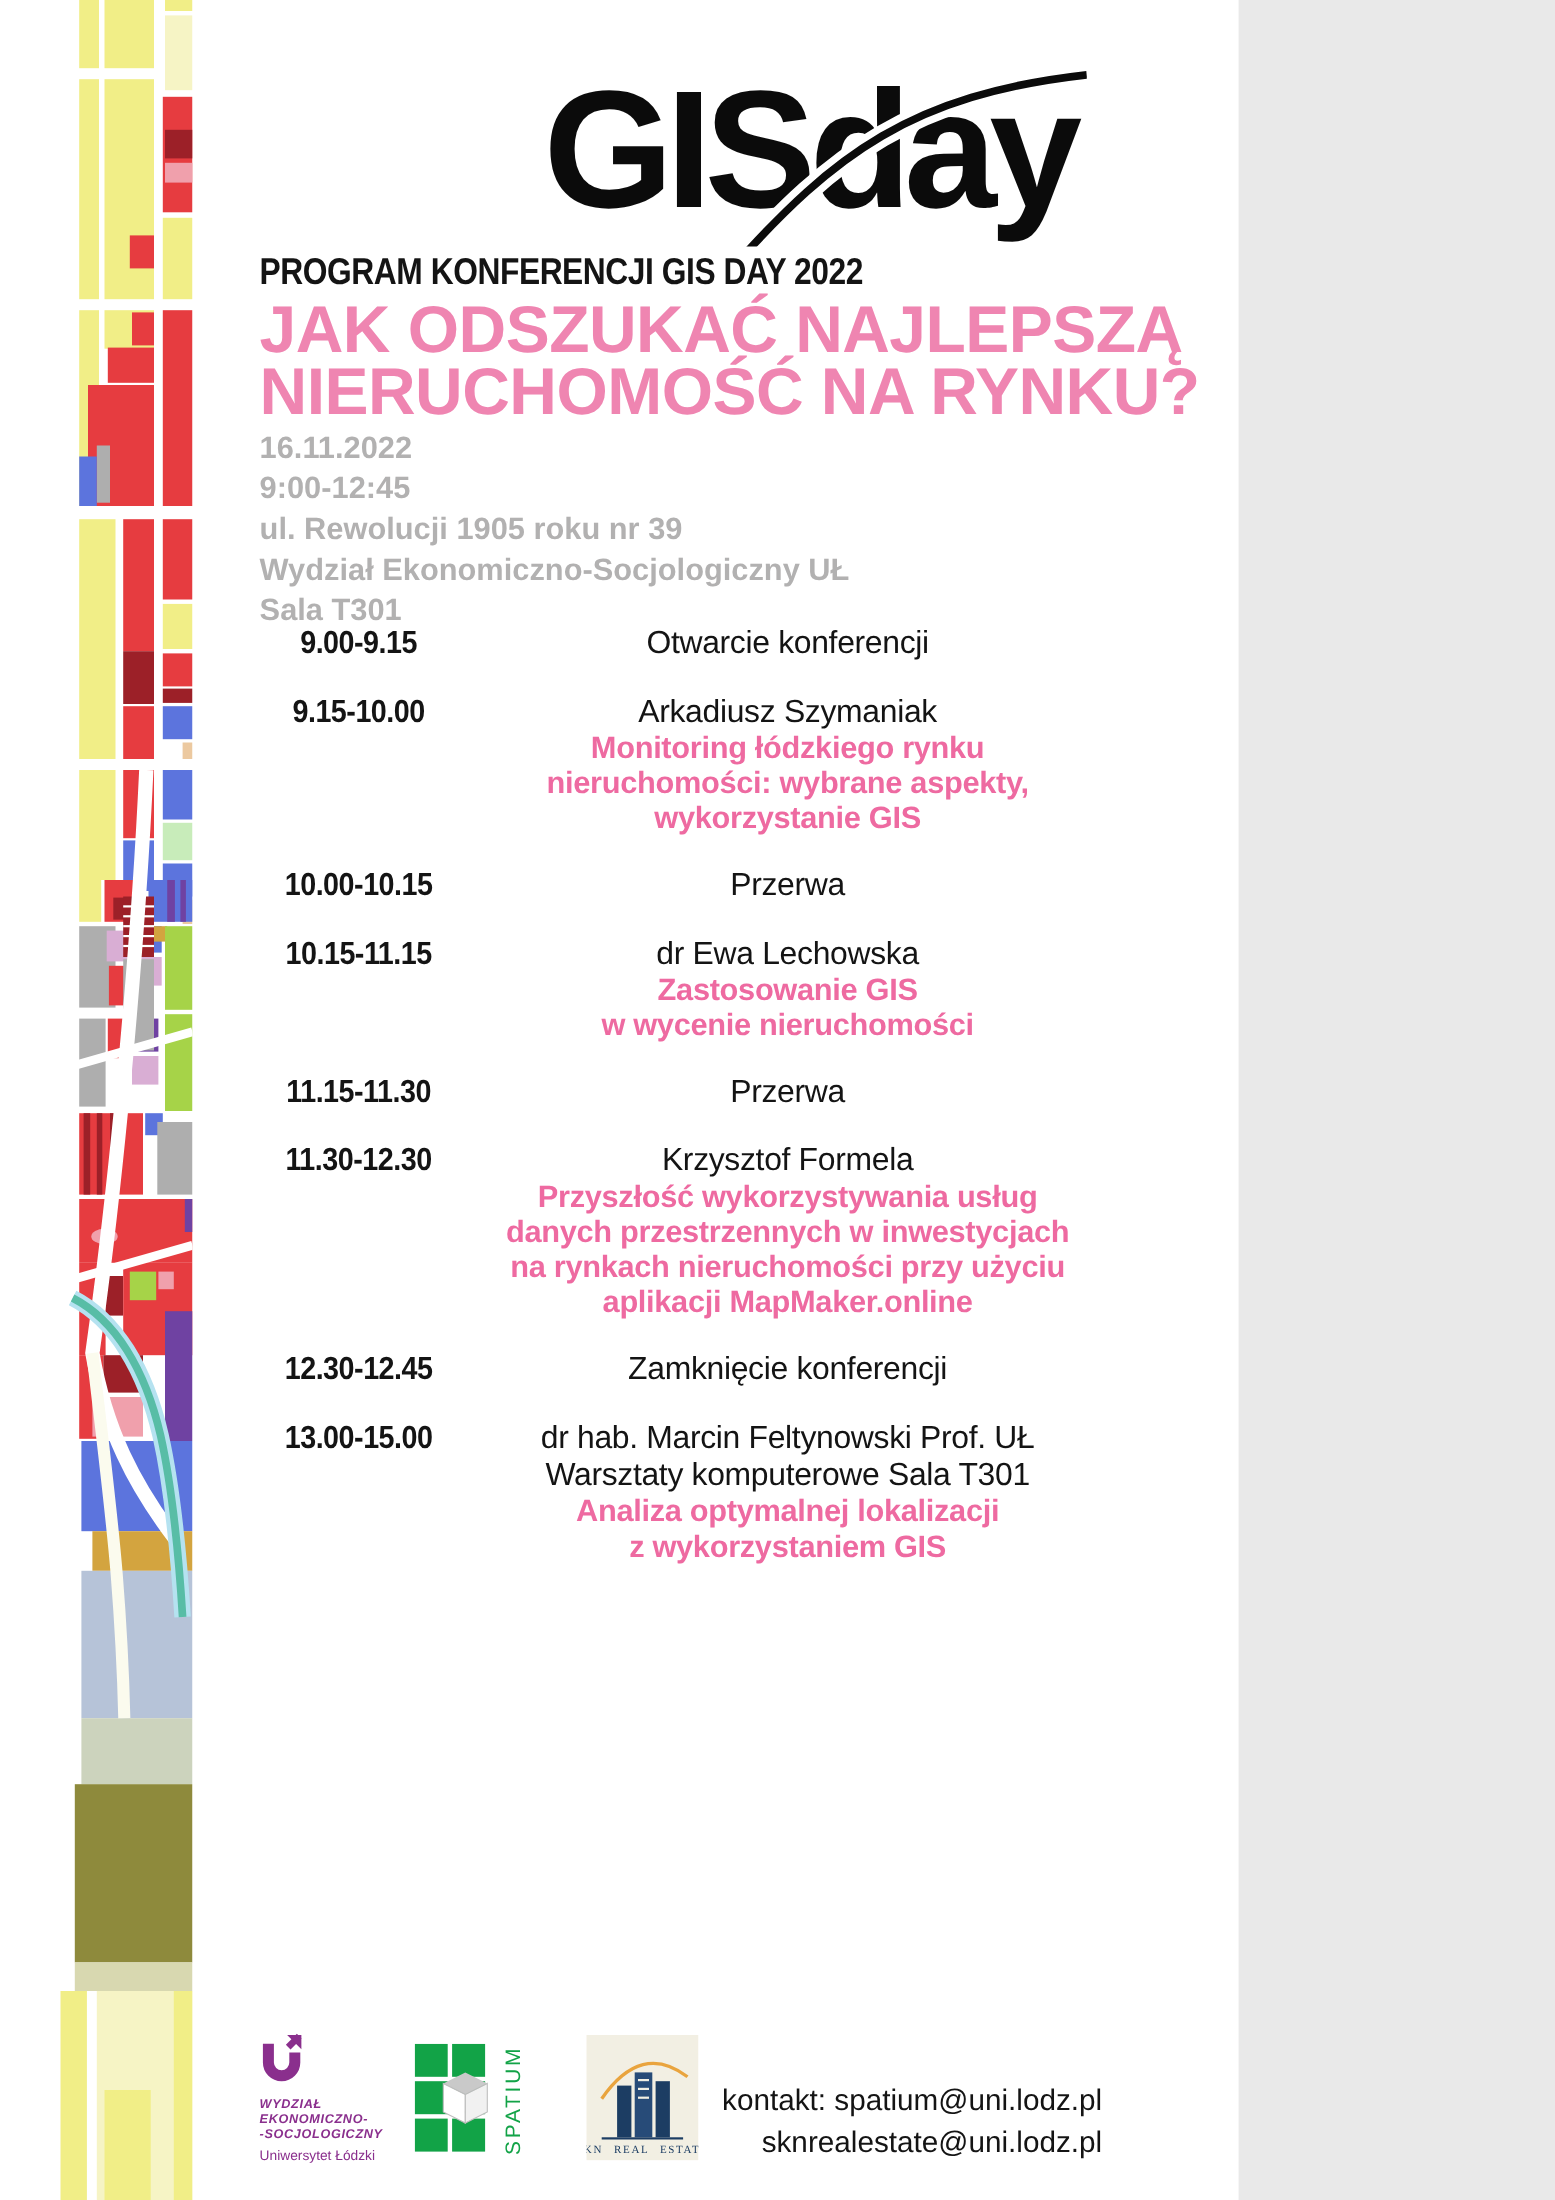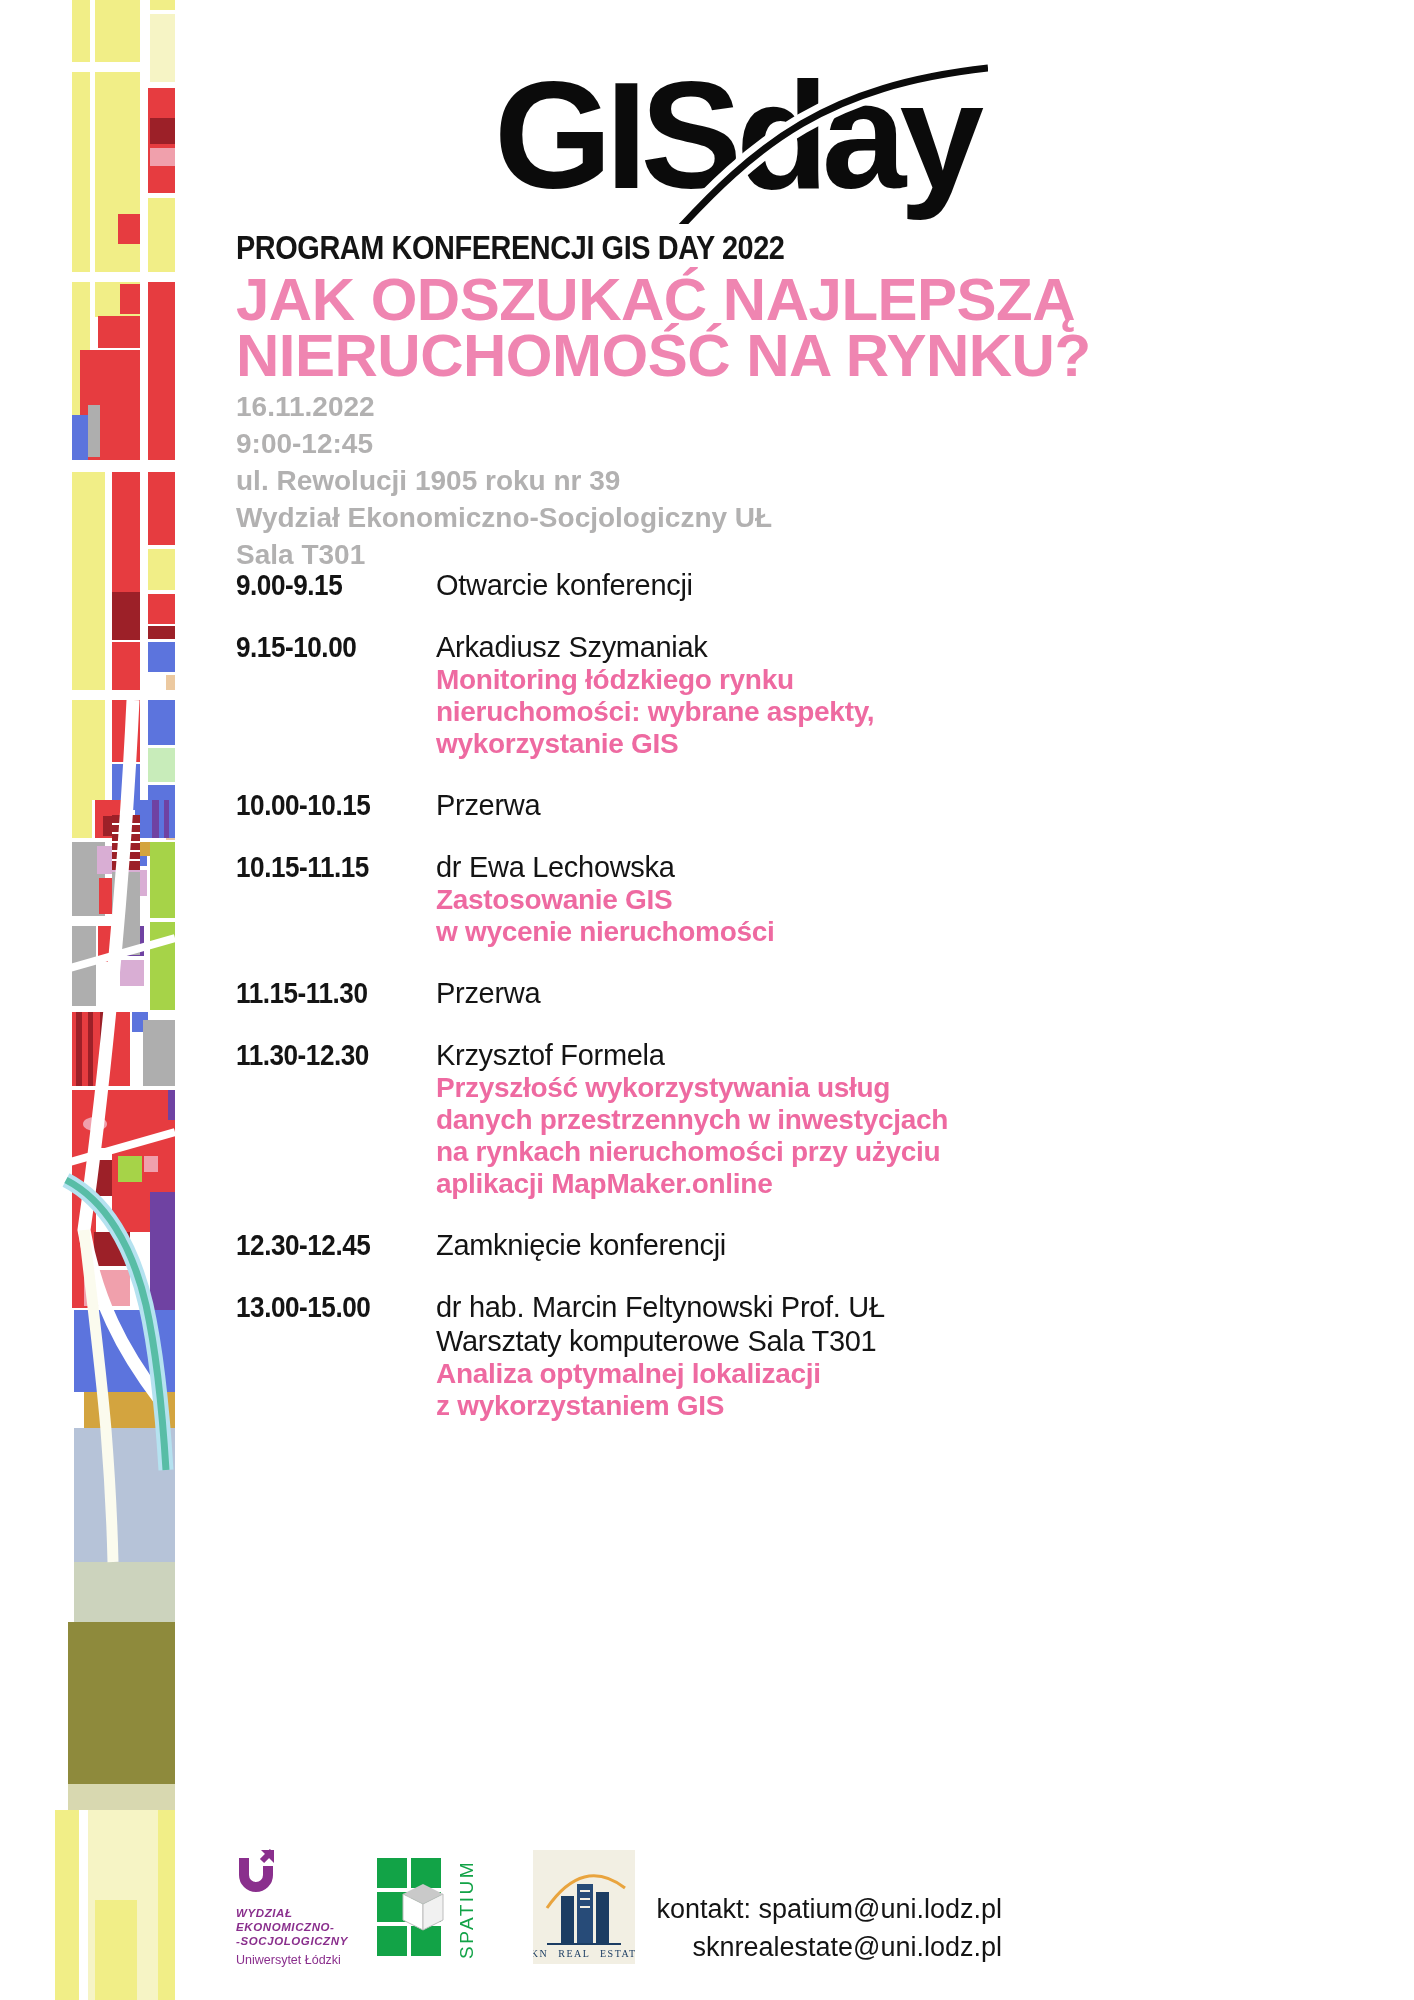--- a/index.html
+++ b/index.html
@@ -1,31 +1,31 @@
 <!DOCTYPE html>
 <html><head>
 <meta charset="utf-8">
 <style>
   html,body{margin:0;padding:0;background:#e9e9e9;}
-  .page{position:relative;width:1414px;height:2000px;background:#ffffff;overflow:hidden;
+  .page{position:relative;width:1126px;height:2000px;background:#ffffff;overflow:hidden;
         font-family:"Liberation Sans",sans-serif;color:#141414;}
   .abs{position:absolute;}
   .map{position:absolute;left:0;top:0;}
   
   .logo-wrap{left:498px;top:56px;width:490px;height:168px;}
   
   .program-label{left:236px;top:228px;font-size:34px;font-weight:bold;letter-spacing:-0.5px;
      transform:scaleX(.85);transform-origin:0 0;white-space:nowrap;color:#141414;}
   
   .title{left:236px;top:272px;font-size:60px;font-weight:bold;line-height:56px;
      letter-spacing:-0.5px;color:#ef85b1;white-space:nowrap;}
   
   .info{left:236px;top:388px;font-size:28px;font-weight:bold;line-height:37px;color:#b2b1b1;white-space:nowrap;}
   
-  .schedule{left:236px;top:568px;width:760px;}
+  .schedule{left:236px;top:568px;width:760px;text-align:center;}
   .row{display:flex;margin-bottom:28px;}
   .time{width:200px;flex:0 0 200px;font-size:29px;font-weight:bold;line-height:34px;
      letter-spacing:-0.5px;transform:scaleX(.9);transform-origin:0 0;white-space:nowrap;}
   .sess{flex:1;}
   .sess .t{font-size:29px;font-weight:normal;line-height:34px;letter-spacing:-0.3px;white-space:nowrap;}
   .sess .d{font-size:28px;font-weight:bold;line-height:32px;letter-spacing:-0.3px;
      color:#ee6aa1;white-space:nowrap;}
   
   .fac{left:236px;top:1848px;width:120px;color:#8a2f8d;}
   .fac .ln{font-size:11.5px;font-weight:bold;line-height:14px;letter-spacing:.6px;white-space:nowrap;font-style:italic;}

